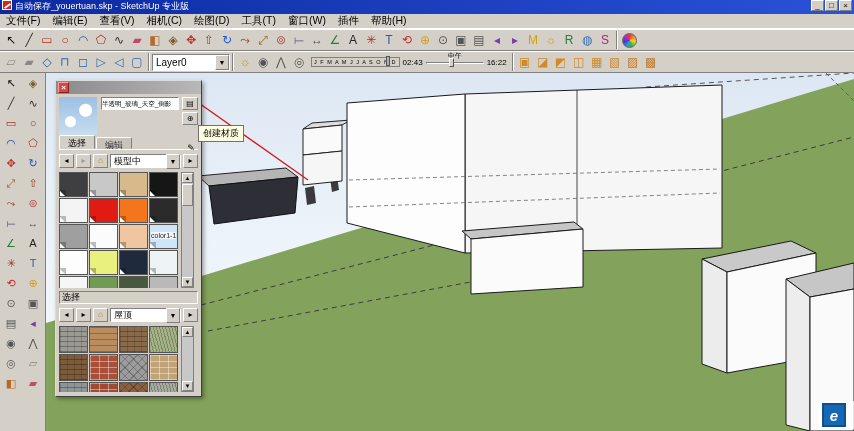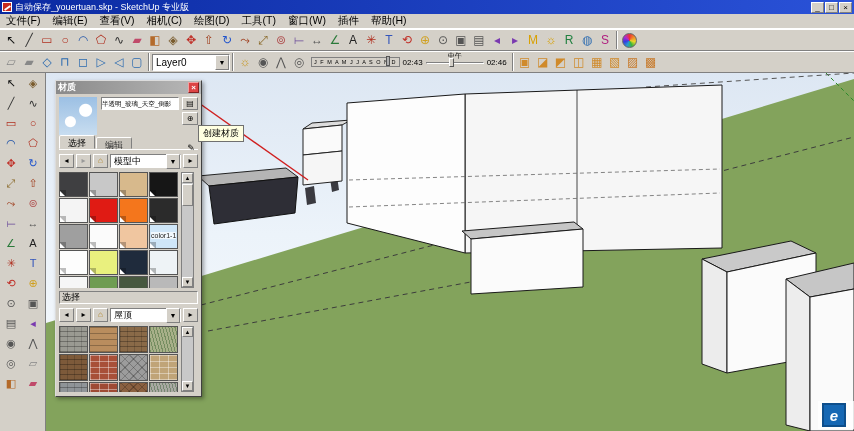--- a/index.html
+++ b/index.html
@@ -1,21 +1,21 @@
 <!DOCTYPE html>
 <html><head>
 <meta charset="utf-8">
 <style>
   * { margin:0; padding:0; box-sizing:border-box; }
   html,body { width:854px; height:431px; overflow:hidden; font-family:"Liberation Sans","DejaVu Sans",sans-serif; }
   #app { position:relative; width:854px; height:431px; background:#d4d0c8; }
 
   
   .titlebar { height:14px; background:linear-gradient(90deg,#0b2aa2,#2a52d8); color:#fff;
-    display:flex; align-items:center; padding:0 2px; font-size:9px; }
+    display:flex; padding:0 2px; font-size:9px; }
   .titlebar .appicon { width:10px; height:10px; background:#c82a1e; border:1px solid #fff;
     margin-right:3px; position:relative; }
   .titlebar .appicon::after { content:""; position:absolute; left:1px; top:4px; width:7px; height:2px; background:#fff; transform:rotate(-35deg); }
   .titlebar .title { flex:1; white-space:nowrap; overflow:hidden; }
   .tb-btn { width:13px; height:11px; margin-left:1px; font-size:8px; line-height:9px; text-align:center;
     color:#000; border:1px solid; border-color:#fff #808080 #808080 #fff; background:#d4d0c8; }
 
   
   .menubar { height:15px; display:flex; align-items:center; font-size:10.5px; background:#d4d0c8;
     border-bottom:1px solid #fff; }
@@ -213,21 +213,21 @@
       <div class="months">
         <span>J F M A M J J A S O N D</span>
         <div class="thumb"></div>
       </div>
       <span class="timetext">02:43</span>
       <div class="slider">
         <div class="noon">中午</div>
         <div class="track"></div>
         <div class="thumb"></div>
       </div>
-      <span class="timetext">02:46</span>
+      <span class="timetext">16:22</span>
     </div>
     <div class="tsep"></div>
     <div style="display:flex;align-items:center">
         <div class="ticon" style="color: rgb(208, 138, 42);">▣</div>
         <div class="ticon" style="color: rgb(208, 138, 42);">◪</div>
         <div class="ticon" style="color: rgb(208, 138, 42);">◩</div>
         <div class="ticon" style="color: rgb(208, 138, 42);">◫</div>
         <div class="ticon" style="color: rgb(208, 138, 42);">▦</div>
         <div class="ticon" style="color: rgb(208, 138, 42);">▧</div>
         <div class="ticon" style="color: rgb(200, 122, 42);">▨</div>
@@ -305,21 +305,20 @@
         <polygon points="681,199 770,180 770,284 681,300" fill="#fbfbfb" stroke="#1a1a1a" stroke-width="1"></polygon>
         <polygon points="740,206 808,190 808,216 764,224" fill="#c6c6c6" stroke="#1a1a1a" stroke-width="1"></polygon>
         <polygon points="740,206 764,224 764,358 740,352" fill="#ededed" stroke="#1a1a1a" stroke-width="1"></polygon>
         <polygon points="764,224 808,216 808,358 764,358" fill="#fafafa" stroke="#1a1a1a" stroke-width="1"></polygon>
 
         <line x1="150" y1="28" x2="262" y2="107" stroke="#d02020" stroke-width="1.4"></line>
       </svg>
 
       <div class="dialog">
         <div class="dlg-title">
-          <span class="t">材质</span>
           <span class="dlg-close">×</span>
         </div>
         <div class="dlg-body">
           <div class="preview"></div>
           <div class="namefield">半透明_玻璃_天空_倒影</div>
           <div class="dlg-minibtns">
             <div class="minibtn">▤</div>
             <div class="minibtn">⊕</div>
           </div>
           <div class="dropper">✎</div>

